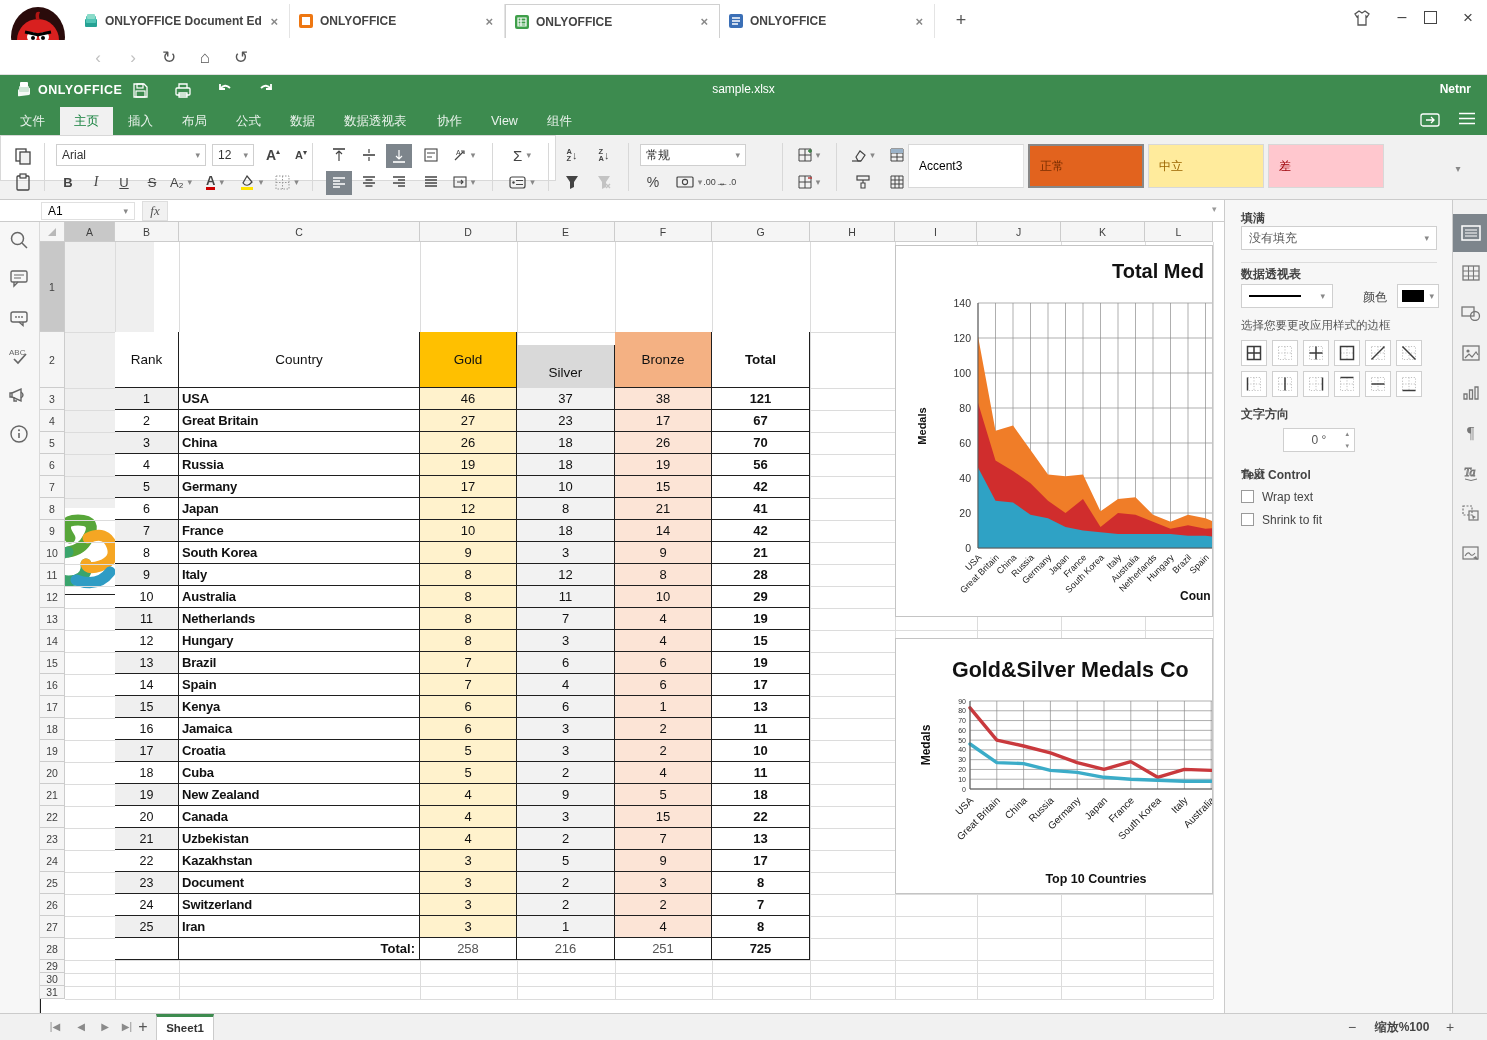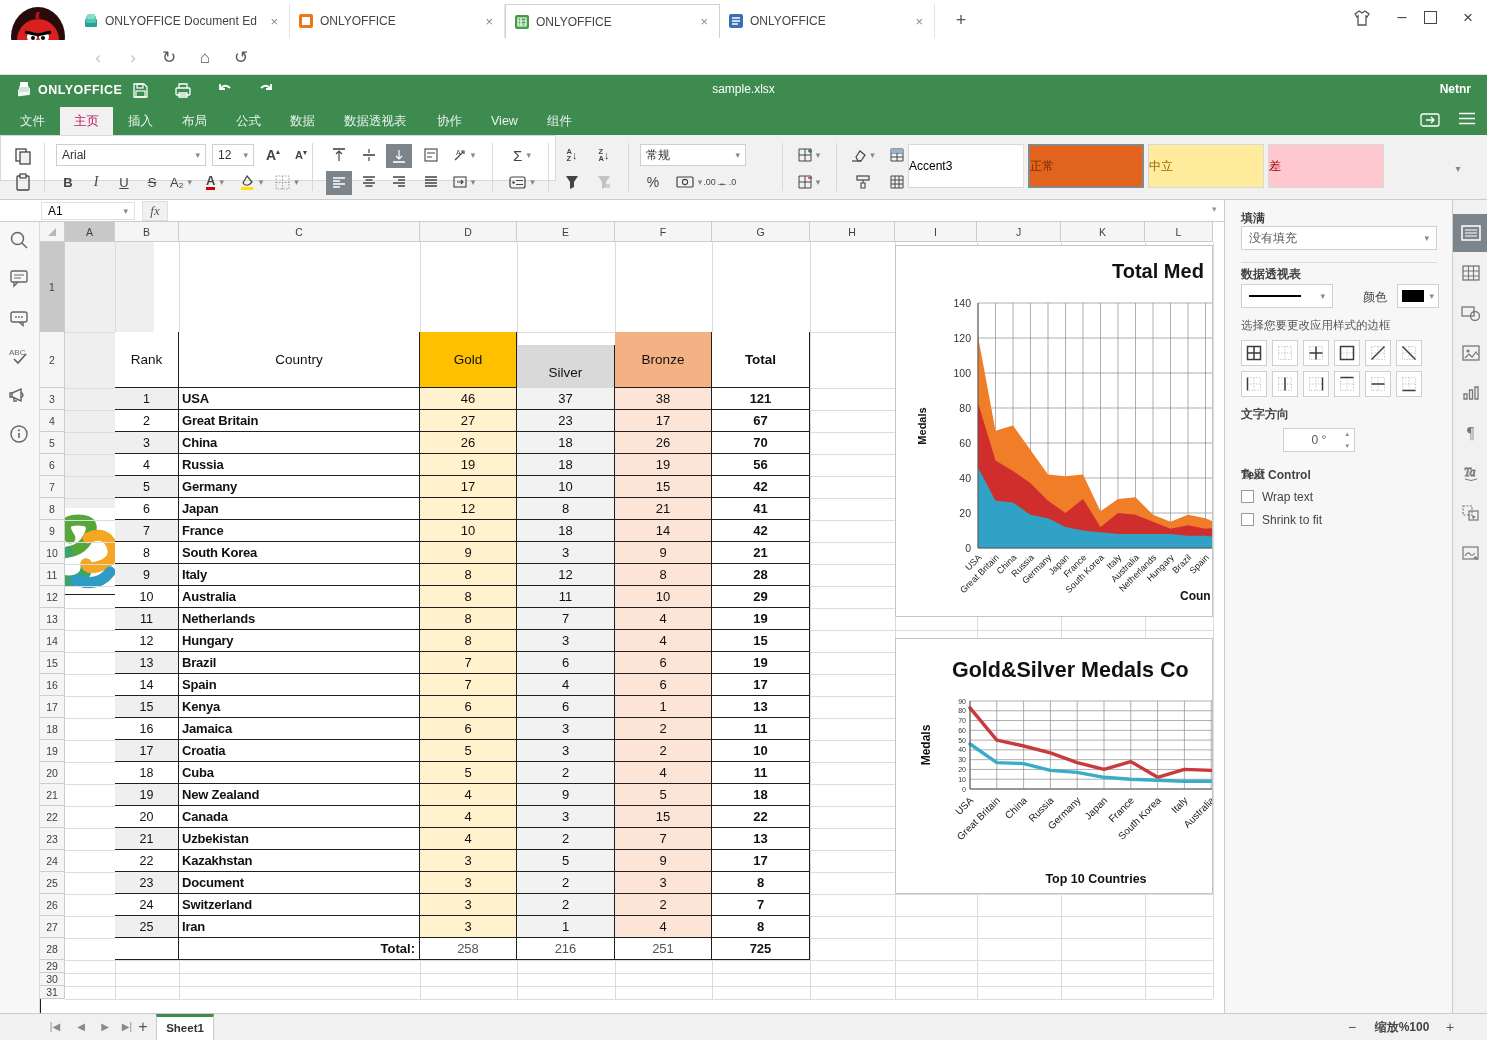--- a/index.html
+++ b/index.html
@@ -2,44 +2,44 @@
 <html><head>
 <meta charset="utf-8">
 <style>
 * { margin:0; padding:0; box-sizing:border-box; }
 body { font-family:"Liberation Sans",sans-serif; background:#ddd; }
 .screen { position:relative; width:1487px; height:1040px; background:#fff; overflow:hidden; font-family:"Liberation Sans",sans-serif; }
 .abs { position:absolute; }
 
 
 #tabbar { position:absolute; left:0; top:0; width:1487px; height:40px; background:#fff; }
-.btab { position:absolute; top:4px; height:34px; display:flex; align-items:center; padding:0 8px; border-right:1px solid #e4e4e4; font-size:12px; color:#444; }
+.btab { position:absolute; top:4px; height:34px; display:flex; align-items:center; padding:0 8px; border-right:1px solid #e4e4e4; font-size:12px; color:#444;font-weight:bold; }
 .btab.active { border:1px solid #d0d0d0; border-bottom:none; background:#fff; box-shadow:0 1px 0 #fff; }
 .btab .tlabel { flex:1; overflow:hidden; white-space:nowrap; margin:0 6px; }
 .btab .tclose { color:#888; font-size:13px; padding:0 3px; }
 #addrbar { position:absolute; left:0; top:40px; width:1487px; height:35px; background:#fff; border-bottom:1px solid #e0e0e0; }
 .navbtn { position:absolute; top:5px; width:26px; height:26px; text-align:center; line-height:26px; font-size:17px; color:#555; }
 .navbtn.dis { color:#c0c0c0; }
 #urlfield { position:absolute; left:248px; top:45px; width:692px; height:26px; background:#f4f4f4; border:1px solid #dcdcdc; border-radius:13px; display:flex; align-items:center; padding:0 10px; font-size:13px; }
 .urltext { white-space:nowrap; overflow:hidden; color:#777; }
 .urltext b { color:#111; font-weight:bold; }
 .exticon { position:absolute; top:46px; width:24px; height:24px; border-radius:50%; text-align:center; line-height:24px; font-size:10px; font-weight:bold; }
 
 
 #ooheader { position:absolute; left:0; top:75px; width:1487px; height:60px; background:#3d8b4f; color:#fff; }
 .mtab { position:absolute; top:0; height:28px; line-height:28px; padding:0 14px; font-size:12.5px; color:#eaf3ec; }
-.mtab.active { background:#f1f1f1; color:#be185d; }
+.mtab.active { background:#f1f1f1; color:#15803d; }
 
 
 #toolbar { position:absolute; left:0; top:135px; width:1487px; height:65px; background:#f1f1f1; border-bottom:1px solid #cbcbcb; }
 .tbtn { position:absolute; height:22px; display:flex; align-items:center; justify-content:center; color:#444; font-size:12px; }
 .tsel { position:absolute; background:#fff; border:1px solid #cfcfcf; height:22px; display:flex; align-items:center; padding:0 5px; font-size:12px; color:#333; }
 .car { color:#888; font-size:9px; margin-left:4px; }
 .vsep { position:absolute; top:8px; width:1px; height:48px; background:#d8d8d8; }
-.cstyle { position:absolute; top:9px; width:116px; height:44px; border:1px solid #d8d8d8; font-size:12px; display:flex; align-items:center; }
+.cstyle { position:absolute; top:9px; width:116px; height:44px; border:1px solid #d8d8d8; font-size:12px; display:flex; align-items:center; padding-left:10px; }
 
 
 #formulabar { position:absolute; left:0; top:200px; width:1487px; height:22px; background:#fff; border-bottom:1px solid #cbcbcb; font-size:12px; }
 
 
 #leftbar { position:absolute; left:0; top:222px; width:40px; height:791px; background:#f7f7f7; border-right:1px solid #dadada; }
 .sbicon { position:absolute; left:9px; width:22px; height:22px; }
 
 
 #gridarea { position:absolute; left:40px; top:222px; width:1183px; height:791px; background:#fff; overflow:hidden; }

